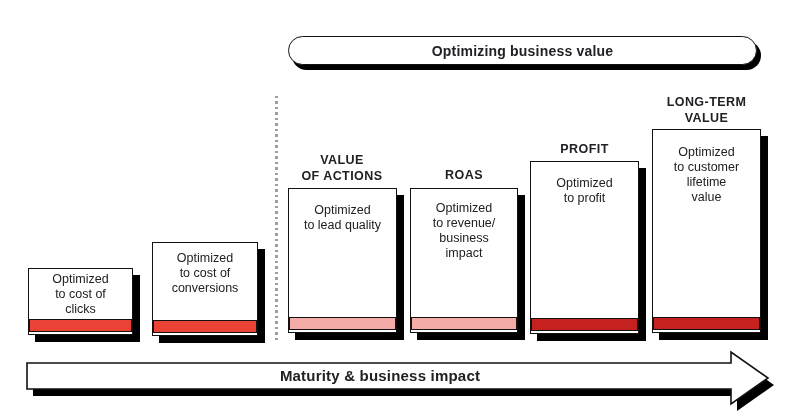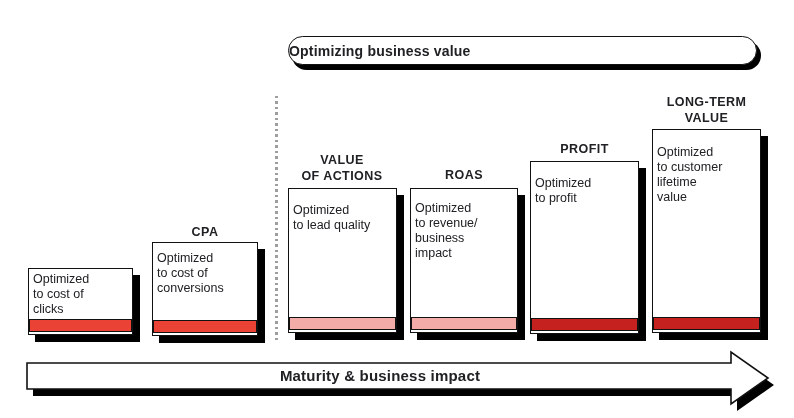--- a/index.html
+++ b/index.html
@@ -22,21 +22,21 @@
     left: 288px;
     top: 36px;
     width: 469px;
     height: 29px;
     background: #ffffff;
     border: 1.6px solid #111111;
     border-radius: 16px;
     box-shadow: 4px 5px 0 #000000;
     display: flex;
     align-items: center;
-    justify-content: flex-start;
+    justify-content: center;
     box-sizing: border-box;
   }
   .pill-label {
     font-size: 14px;
     font-weight: 700;
     letter-spacing: 0.2px;
   }
   
   .divider {
     position: absolute;
@@ -57,20 +57,21 @@
     white-space: pre-line;
   }
   .stage-box {
     position: absolute;
     background: #ffffff;
     border: 1.6px solid #111111;
     box-shadow: 7px 7px 0 #000000;
     box-sizing: border-box;
   }
   .stage-body {
+    text-align: center;
     font-size: 12.5px;
     line-height: 15px;
     white-space: pre-line;
     padding: 0 4px;
   }
   .strip {
     position: absolute;
     left: 0;
     right: 0;
     bottom: 2px;
@@ -125,21 +126,20 @@
 
   <div class="divider"></div>
 
   <div class="stage-box" style="left:28px; top:268px; width:105px; height:67px;">
     <div class="stage-body" style="padding-top:3px;">Optimized
 to cost of
 clicks</div>
     <div class="strip" style="background: rgb(234, 67, 53);"></div>
   </div>
 
-  <div class="stage-title" style="left:152px; top:224px; width:106px;">CPA</div>
   <div class="stage-box" style="left:152px; top:242px; width:106px; height:94px;">
     <div class="stage-body" style="padding-top:8px;">Optimized
 to cost of
 conversions</div>
     <div class="strip" style="background: rgb(234, 67, 53);"></div>
   </div>
 
   <div class="stage-title" style="left:284px; top:152px; width:116px;">VALUE
 OF ACTIONS</div>
   <div class="stage-box" style="left:288px; top:188px; width:109px; height:145px;">

